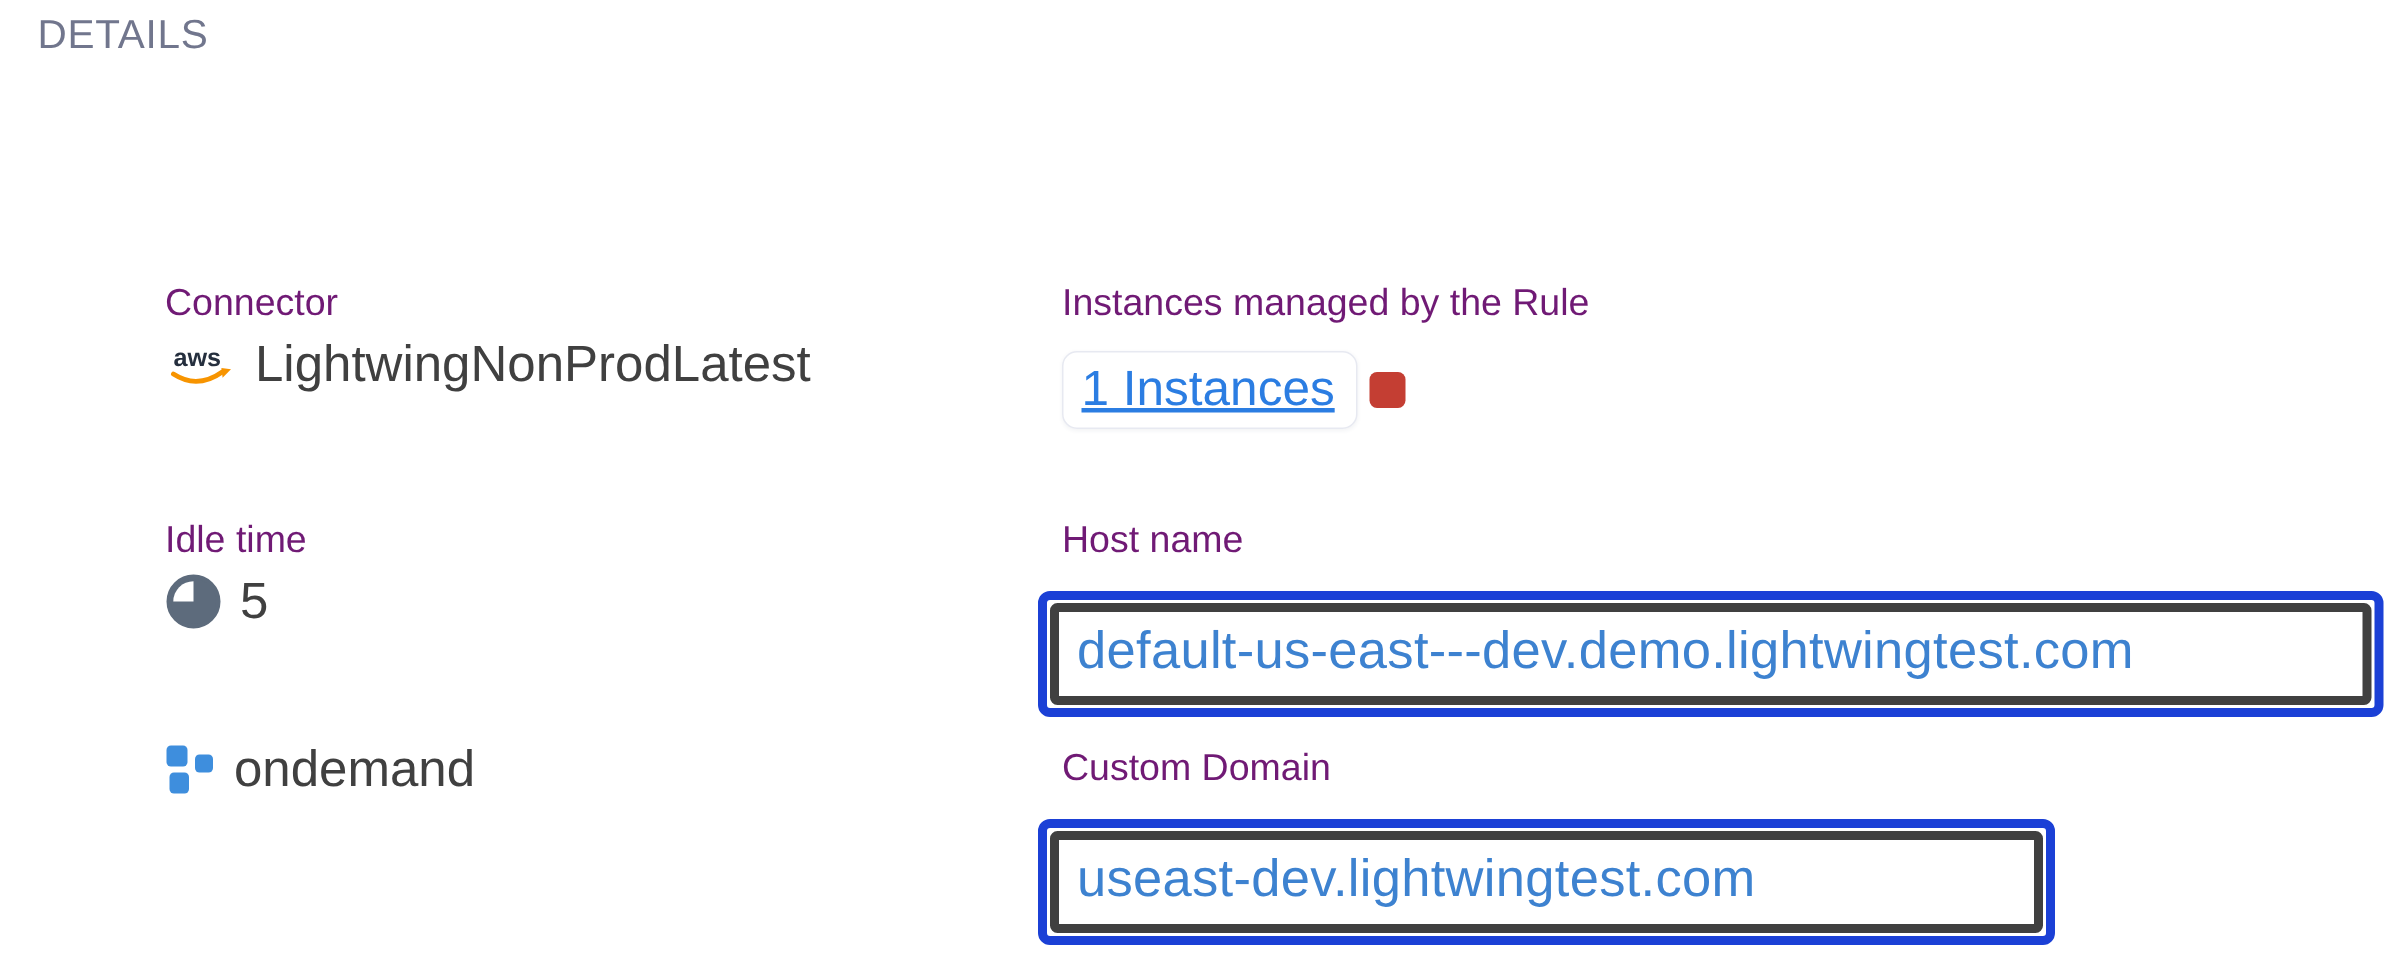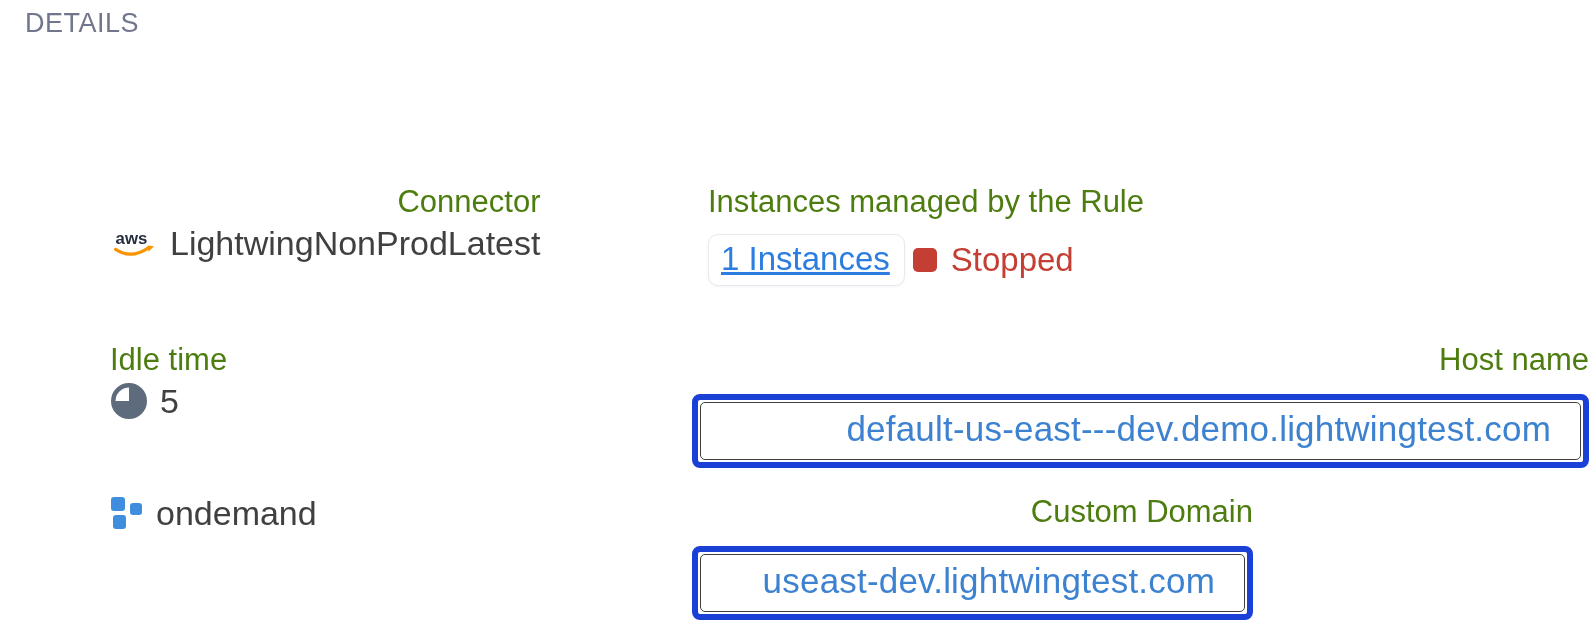--- a/index.html
+++ b/index.html
@@ -3,35 +3,35 @@
 <meta charset="utf-8">
 <style>
   * { margin: 0; padding: 0; box-sizing: border-box; }
   html, body {
     width: 1596px; height: 642px;
     background: #ffffff;
     font-family: "Liberation Sans", sans-serif;
     overflow: hidden;
     position: relative;
   }
-  .stage { position: absolute; inset: 0; width: 1596px; height: 642px; text-align: right; }
+  .stage { position: absolute; inset: 0; width: 1596px; height: 642px; }
 
   .section-title {
     position: absolute;
     left: 25px; top: 8px;
     font-size: 27px;
     letter-spacing: 0.5px;
     color: #71768d;
     font-weight: 400;
   }
 
   .group { position: absolute; }
   .group .label {
-    font-size: 31px;
-    color: #4d7c0f;
+    font-size: 25px;
+    color: #701a75;
     line-height: 40px;
     white-space: nowrap;
   }
   .value-row {
     display: flex;
     align-items: center;
     white-space: nowrap;
   }
   .value-text {
     font-size: 34px;
@@ -71,35 +71,35 @@
   .focus-box {
     margin-top: 14px;
     margin-left: -16px;
     border: 6px solid #1b40d6;
     border-radius: 8px;
     background: #ffffff;
     padding: 2px;
     display: block;
   }
   .focus-box .inner {
-    border: 1px solid #404040;
+    border: 6px solid #404040;
     border-radius: 5px;
     background: #ffffff;
     padding: 6px 29px 10px 12px;
     overflow: hidden;
   }
   .domain-link {
     font-size: 35px;
     letter-spacing: 0.2px;
     color: #3d82d0;
     white-space: nowrap;
     cursor: pointer;
   }
   .host-box { width: 897px; }
-  .custom-box { width: 561px; }
+  .custom-box { width: 678px; }
 
   
   .col-left  { left: 110px; }
   .col-right { left: 708px; }
   .row-1 { top: 182px; }
   .row-2 { top: 340px; }
   .row-3 { top: 492px; }
 </style>
 </head>
 <body>
@@ -120,21 +120,20 @@
       </span>
       <span class="value-text">LightwingNonProdLatest</span>
     </div>
   </div>
 
   <div class="group col-right row-1">
     <div class="label">Instances managed by the Rule</div>
     <div class="instances-row">
       <span class="instances-pill">1 Instances</span>
       <span class="status-square"></span>
-      <span class="status-text">Stopped</span>
     </div>
   </div>
 
   <div class="group col-left row-2">
     <div class="label">Idle time</div>
     <div class="value-row">
       <span class="icon-gap">
         <svg width="38" height="38" viewBox="0 0 38 38" aria-hidden="true">
           <circle cx="19" cy="19" r="16.5" fill="#5d6b7c" stroke="#5d6b7c" stroke-width="3"></circle>
           <path d="M19 19 L19 5.5 A13.5 13.5 0 0 0 5.5 19 Z" fill="#ffffff"></path>

